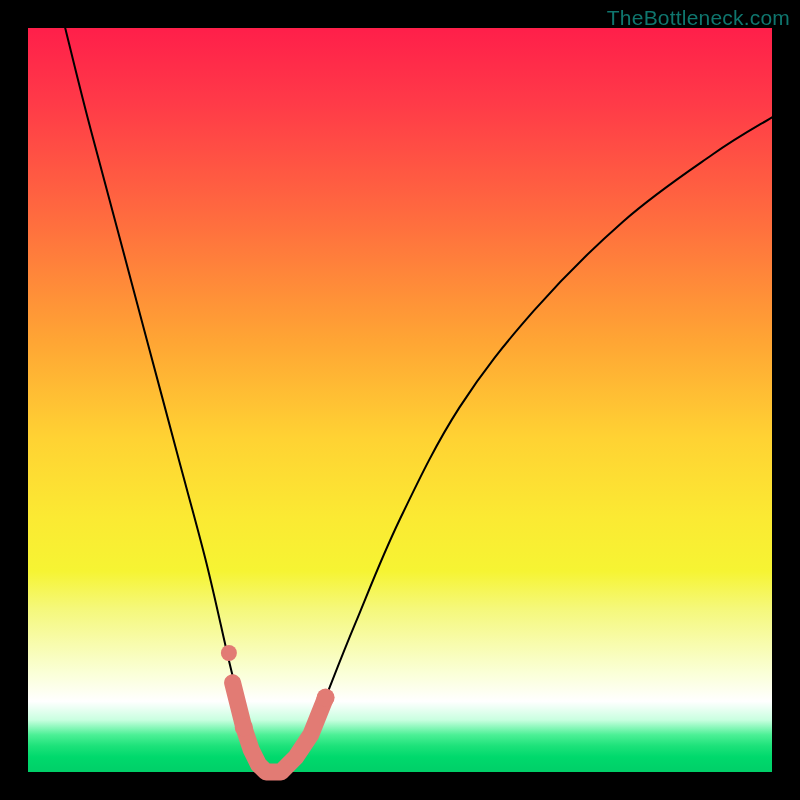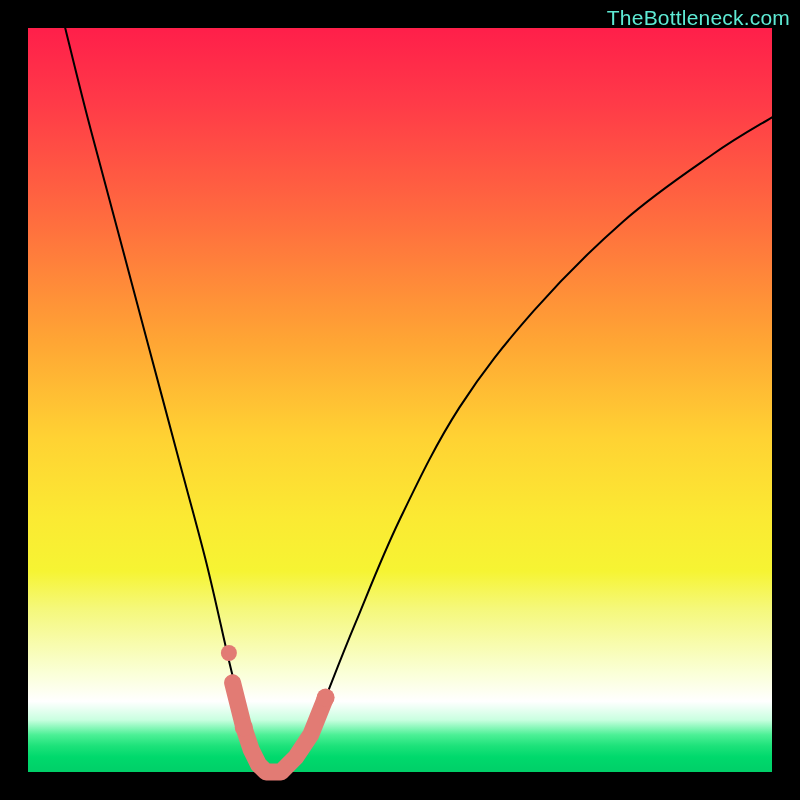--- a/index.html
+++ b/index.html
@@ -41,21 +41,21 @@
       #4cf096 95%,
       #1de27a 96.5%,
       #00d96c 98%,
       #00cf68 100%
     );
   }
   .watermark {
     position: absolute;
     top: 6px;
     right: 10px;
-    color: #5eead4;
+    color: #0f766e;
     font-size: 21px;
     letter-spacing: 0.2px;
     font-weight: 500;
     user-select: none;
   }
   svg.curve {
     position: absolute;
     left: 0;
     top: 0;
     width: 744px;

